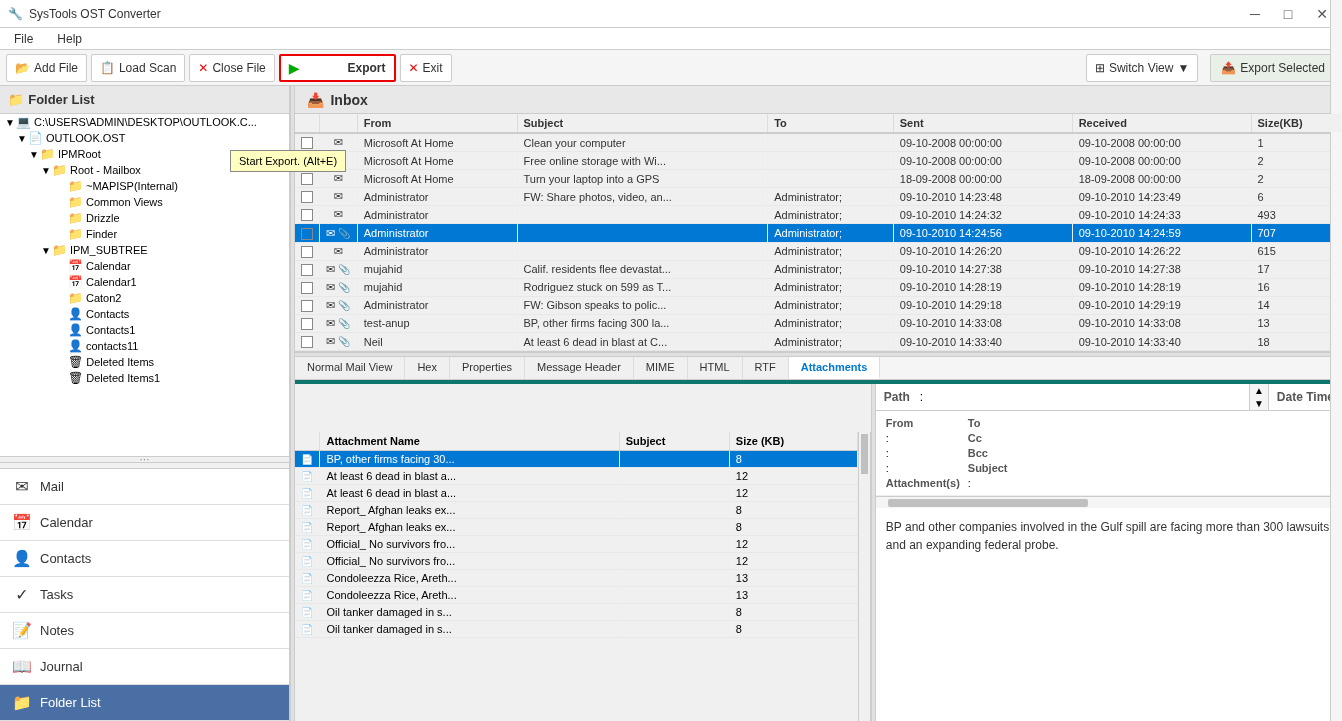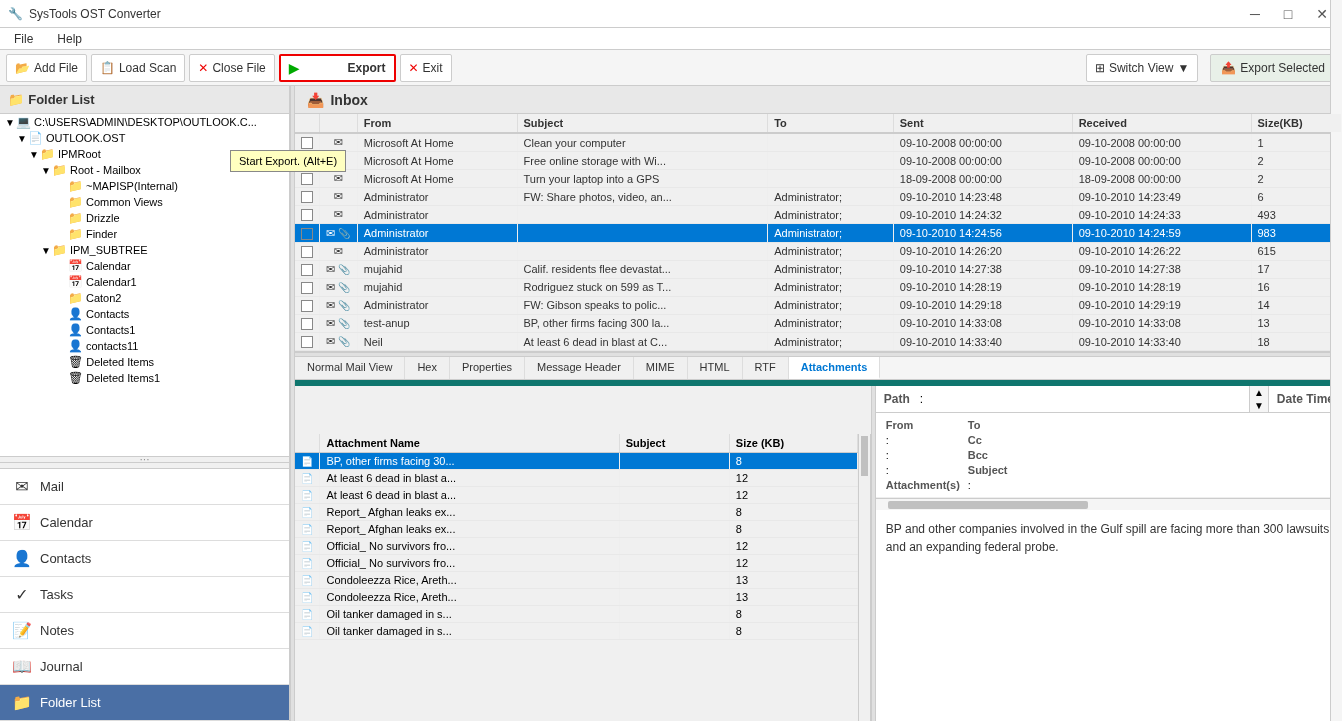--- a/index.html
+++ b/index.html
@@ -58,21 +58,21 @@
     .email-table { width: 100%; border-collapse: collapse; }
     .email-table th { background: #f0f0f0; border-bottom: 2px solid #ccc; border-right: 1px solid #ddd; padding: 3px 6px; text-align: left; font-size: 11px; font-weight: 600; color: #333; position: sticky; top: 0; z-index: 5; cursor: pointer; white-space: nowrap; }
     .email-table td { border-bottom: 1px solid #e8e8e8; border-right: 1px solid #eee; padding: 2px 6px; font-size: 11px; color: #333; white-space: nowrap; overflow: hidden; text-overflow: ellipsis; max-width: 200px; }
     .email-table tr.selected { background: #0078d4; color: #fff; }
     .email-table tr.selected td { color: #fff; }
     .cb { width: 12px; height: 12px; border: 1px solid #888; display: inline-block; vertical-align: middle; background: #fff; }
     .cb.checked { background: #0078d4; }
     .attachment-icon { font-size: 10px; color: #666; }
 
     
-    .tabs-area { border-bottom: 6px solid #0f766e; }
+    .tabs-area { border-bottom: 4px solid #0f766e; }
     .tabs-bar { display: flex; background: #f5f5f5; border-bottom: 1px solid #ccc; }
     .tab { padding: 4px 12px; font-size: 11px; cursor: pointer; border-right: 1px solid #ddd; color: #333; background: #f0f0f0; }
     .tab.active { background: #fff; border-bottom: 2px solid #fff; font-weight: 600; color: #0078d4; }
 
     
     .bottom-split { display: flex; flex: 1; overflow: hidden; }
 
     
     .attachment-list { width: 55%; border-right: 1px solid #ccc; display: flex; flex-direction: column; overflow: hidden; margin-top: 48px; }
     .att-table { width: 100%; border-collapse: collapse; font-size: 11px; }
@@ -410,21 +410,21 @@
       <td><span class="cb checked"></span></td>
       <td style="text-align:center;">
         <span>✉</span>
         <span class="attachment-icon">📎</span>
       </td>
       <td>Administrator</td>
       <td></td>
       <td>Administrator;</td>
       <td>09-10-2010 14:24:56</td>
       <td>09-10-2010 14:24:59</td>
-      <td>983</td>
+      <td>707</td>
     </tr>
             <tr>
       <td><span class="cb "></span></td>
       <td style="text-align:center;">
         <span>✉</span>
         
       </td>
       <td>Administrator</td>
       <td></td>
       <td>Administrator;</td>

